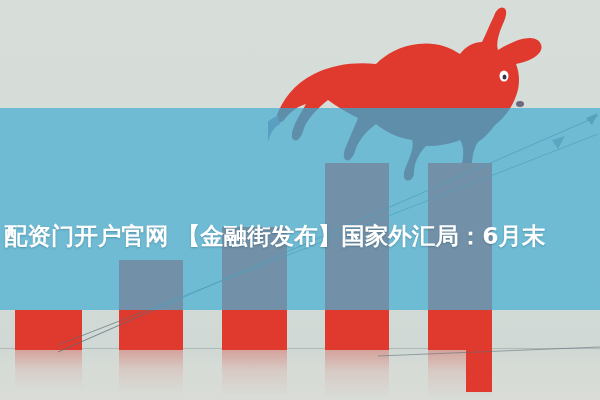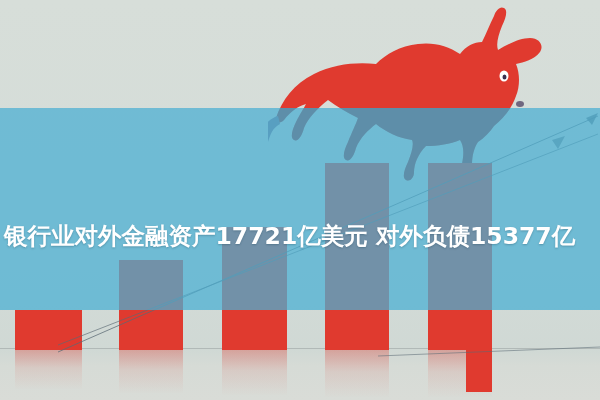--- a/index.html
+++ b/index.html
@@ -220,17 +220,17 @@
     <line x1="58" y1="352" x2="598" y2="116" stroke="#5b6a74" stroke-width="1" opacity="0.75"></line>
     <line x1="58" y1="345" x2="598" y2="134" stroke="#5b6a74" stroke-width="1" opacity="0.65"></line>
     <line x1="378" y1="356" x2="600" y2="347" stroke="#5b6a74" stroke-width="1" opacity="0.55"></line>
     <polygon points="586,118 598,113 592,125" fill="#5b6a74" opacity="0.8"></polygon>
     <polygon points="552,140 565,136 558,149" fill="#5b6a74" opacity="0.7"></polygon>
   </svg>
 
   <div class="blue-overlay"></div>
 
   <div class="headline">
-    <span class="ln">银行业对外金融资产17721亿美元 对外负债15377亿</span>
+    <span class="ln">配资门开户官网 【金融街发布】国家外汇局：6月末</span>
     
   </div>
 
 </div>
 
 </body></html>

